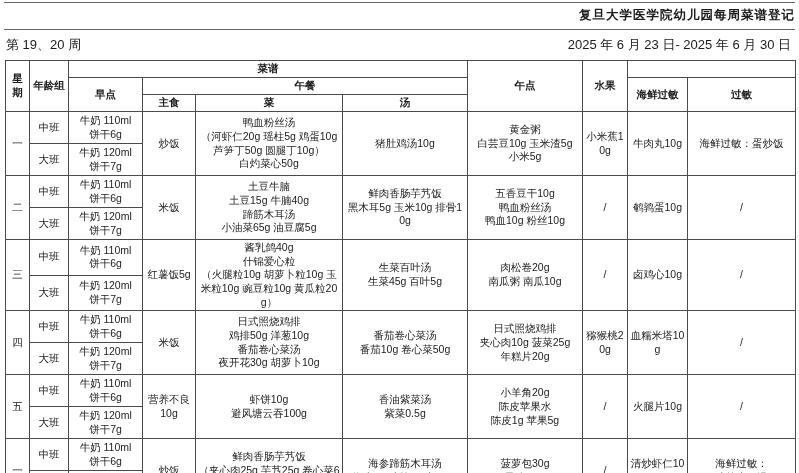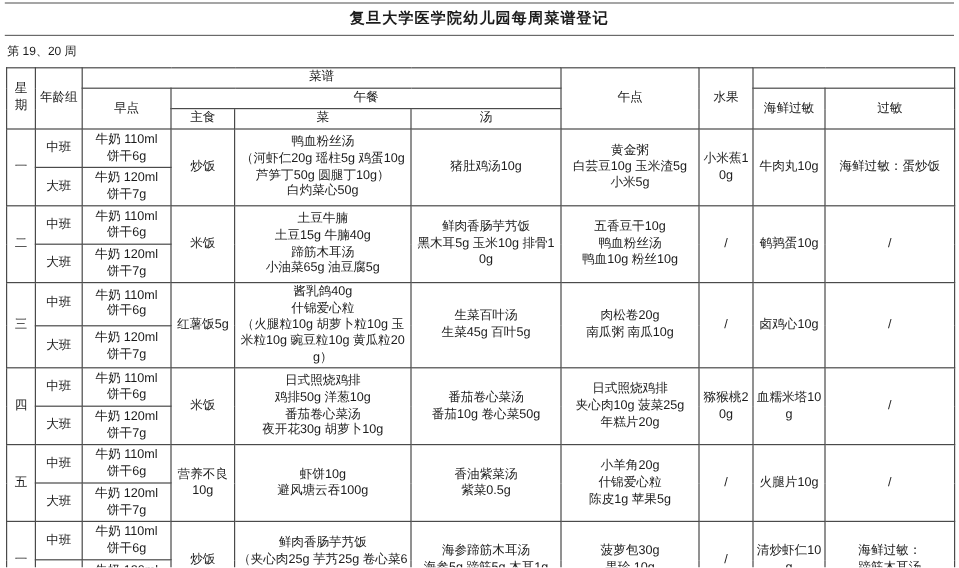--- a/index.html
+++ b/index.html
@@ -1,31 +1,32 @@
 <!DOCTYPE html>
 <html><head>
 <meta charset="utf-8">
 <style>
   html,body { margin:0; padding:0; background:#ffffff; }
   body { font-family:"Liberation Sans", sans-serif; color:#1c1c1c; }
   .page { width:799px; height:473px; box-sizing:border-box; padding:2px 4px 0 4px; overflow:hidden; background:#fff; }
-  .title-bar { border-top:1px solid #6a6a6a; border-bottom:1px solid #6a6a6a; text-align:center; font-size:12.5px; font-weight:600; padding:4px 0 5px 0; letter-spacing:1px; }
-  .meta-row { display:flex; justify-content:space-between; align-items:center; font-size:10px; padding:6px 4px 6px 2px; }
+  .title-bar { border-top:1px solid #6a6a6a; border-bottom:1px solid #6a6a6a; text-align:right; font-size:12.5px; font-weight:600; padding:4px 0 5px 0; letter-spacing:1px; }
+  .meta-row { display:flex; justify-content:space-between; align-items:center; font-size:13px; padding:6px 4px 6px 2px; }
   table.menu { border-collapse:collapse; table-layout:fixed; width:790px; margin-left:1px; }
   table.menu td { border:1px solid #4a4a4a; text-align:center; vertical-align:middle; font-size:10.5px; line-height:1.3; white-space:pre-line; padding:1px 2px; word-break:break-all; overflow:hidden; }
-  thead td { height:14px; font-size:11px; }
+  thead td { height:14px; font-size:11px;font-weight:bold; }
   tbody tr.sub td { height:29px; }
 </style>
 </head>
 <body>
 
 <div class="page">
   <div class="title-bar">复旦大学医学院幼儿园每周菜谱登记</div>
   <div class="meta-row">
     <span>第 19、20 周</span>
+    <span>2025 年 6 月 23 日- 2025 年 6 月 30 日</span>
   </div>
 
   <table class="menu">
     <colgroup>
       <col style="width:24px">
         <col style="width:39px">
         <col style="width:74px">
         <col style="width:53px">
         <col style="width:147px">
         <col style="width:125px">
@@ -158,21 +159,21 @@
         <td>中班</td>
         <td>牛奶 110ml
 饼干6g</td>
         <td rowspan="2">营养不良
 10g</td>
         <td rowspan="2">虾饼10g
 避风塘云吞100g</td>
         <td rowspan="2">香油紫菜汤
 紫菜0.5g</td>
         <td rowspan="2">小羊角20g
-什锦爱心粒
+陈皮苹果水
 陈皮1g 苹果5g</td>
         <td rowspan="2">/</td>
         <td rowspan="2">火腿片10g</td>
         <td rowspan="2">/</td>
       </tr>
       <tr class="sub">
         <td>大班</td>
         <td>牛奶 120ml
 饼干7g</td>
       </tr>

